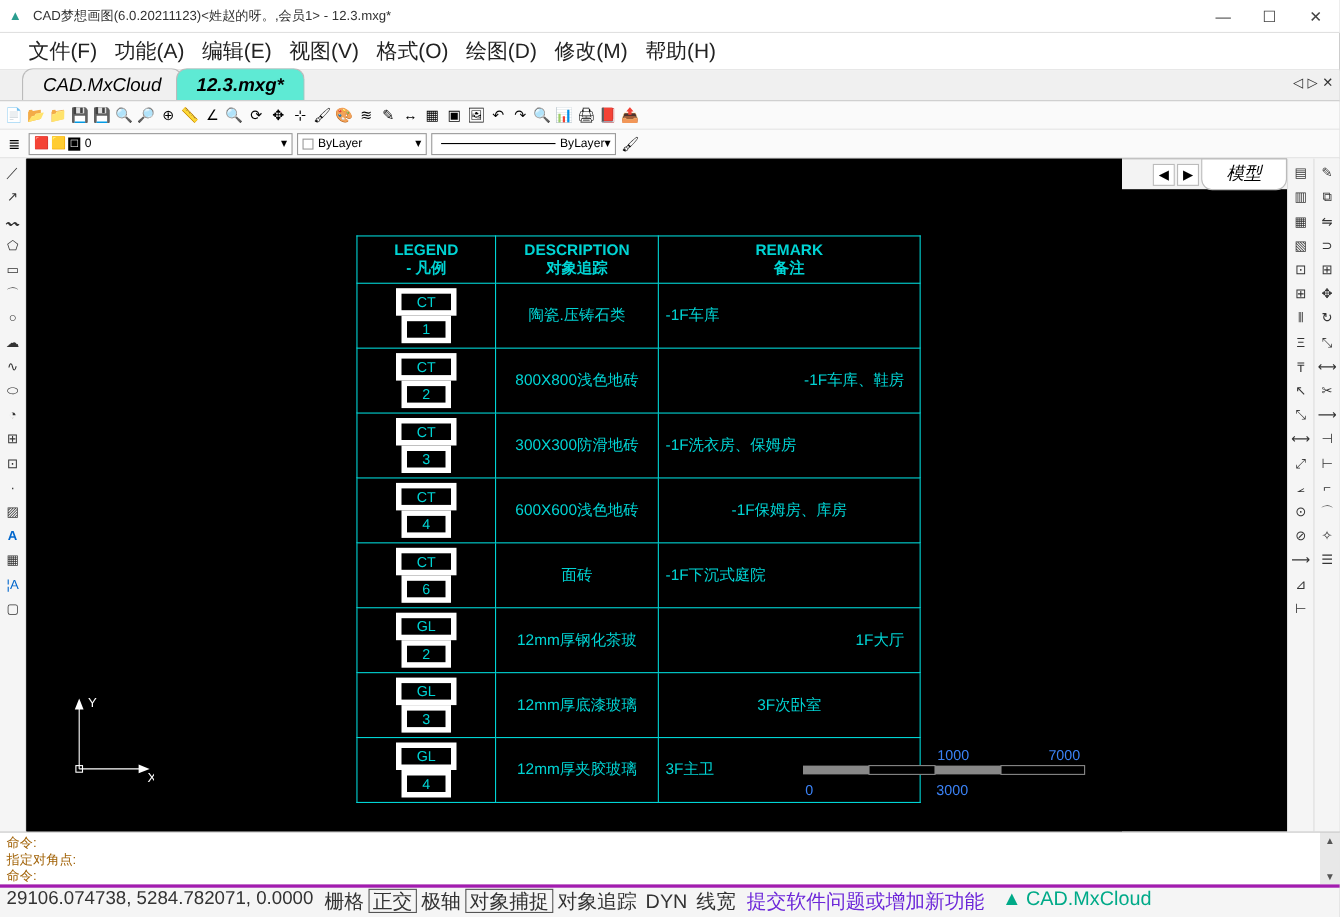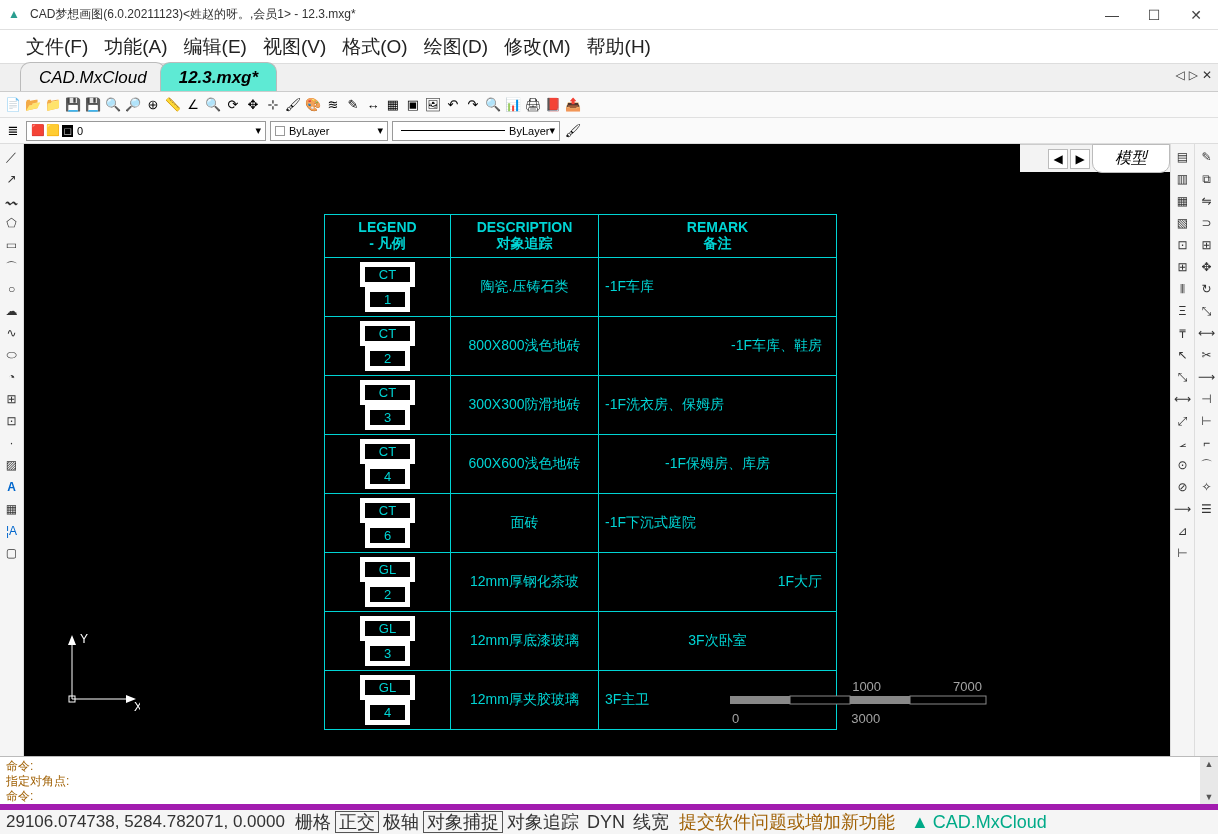--- a/index.html
+++ b/index.html
@@ -32,32 +32,32 @@
 .cad-table table { border-collapse: collapse; }
 .cad-table th, .cad-table td { border: 1px solid #00d4d4; text-align: center; font-size: 14px; padding: 4px 8px; height: 26px; }
 .cad-table th.col1 { width: 126px; }
 .cad-table th.col2 { width: 148px; }
 .cad-table th.col3 { width: 238px; }
 .cad-table .box { display: inline-block; border: 5px solid #ffffff; padding: 0 14px; margin: 0 3px; font-size: 13px; }
 .cad-table .r-left { text-align: left; padding-left: 6px; }
 .cad-table .r-right { text-align: right; padding-right: 14px; }
 .cad-table .r-center { text-align: center; }
 .ucs { position: absolute; left: 36px; bottom: 40px; color: #fff; font-size: 12px; }
-.scale { position: absolute; right: 30px; bottom: 30px; color: #a3a3a3; font-size: 13px; text-align: right; }
+.scale { position: absolute; right: 30px; bottom: 30px; color: #3b82f6; font-size: 13px; text-align: right; }
 .model-tabs { height: 28px; background: #f3f3f3; display: flex; align-items: center; padding-left: 28px; border-top: 1px solid #ccc; }
 .model-tabs .navbtn { width: 20px; text-align: center; cursor: pointer; font-size: 12px; border: 1px solid #bbb; height: 20px; line-height: 18px; margin-right: 2px; background: #fff; }
 .model-tabs .mtab { padding: 3px 22px; font-size: 16px; font-style: italic; border: 1px solid #bbb; background: #fff; border-radius: 0 0 10px 10px; cursor: pointer; }
 .cmd-area { height: 48px; background: #f5f5f5; border-top: 1px solid #bbb; display: flex; }
 .cmd-text { flex: 1; background: #fff; padding: 2px 6px; font-size: 12px; color: #a16207; line-height: 15px; white-space: pre-line; }
 .cmd-sb { width: 18px; background: #e8e8e8; display:flex; flex-direction:column; justify-content:space-between;align-items:center;font-size:9px;color:#555;padding:2px 0;}
-.statusbar { height: 30px; background: #f5f5f5; border-top: 6px solid #a21caf; display: flex; align-items: center; padding: 0 6px; gap: 6px; font-size: 18px; color: #333; }
+.statusbar { height: 30px; background: #f5f5f5; border-top: 3px solid #a21caf; display: flex; align-items: flex-start; padding: 0 6px; gap: 6px; font-size: 18px; color: #333; }
 .statusbar .coords { font-size: 17px; }
 .statusbar .btn { padding: 0 3px; cursor: pointer; border: 1px solid transparent; }
 .statusbar .btn.on { border: 1px solid #555; }
-.statusbar .link { color: #a16207; cursor: pointer; }
+.statusbar .link { color: #6d28d9; cursor: pointer; }
 .statusbar .brand { color: #00aa88; margin-left: 10px; display: flex; align-items: center; gap: 4px; }
 </style>
 </head>
 <body>
 
 <div class="titlebar">
   <span class="icon">▲</span>
   <span class="title">CAD梦想画图(6.0.20211123)&lt;姓赵的呀。,会员1&gt; - 12.3.mxg*</span>
   <div class="winbtns">
     <span>—</span>

